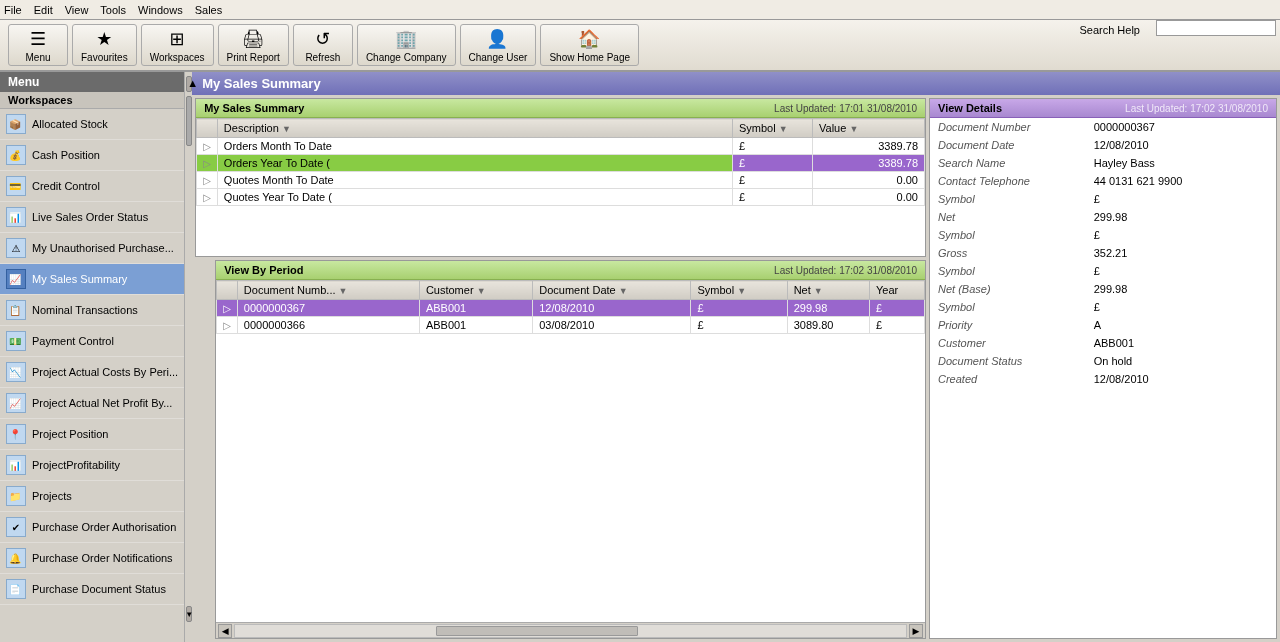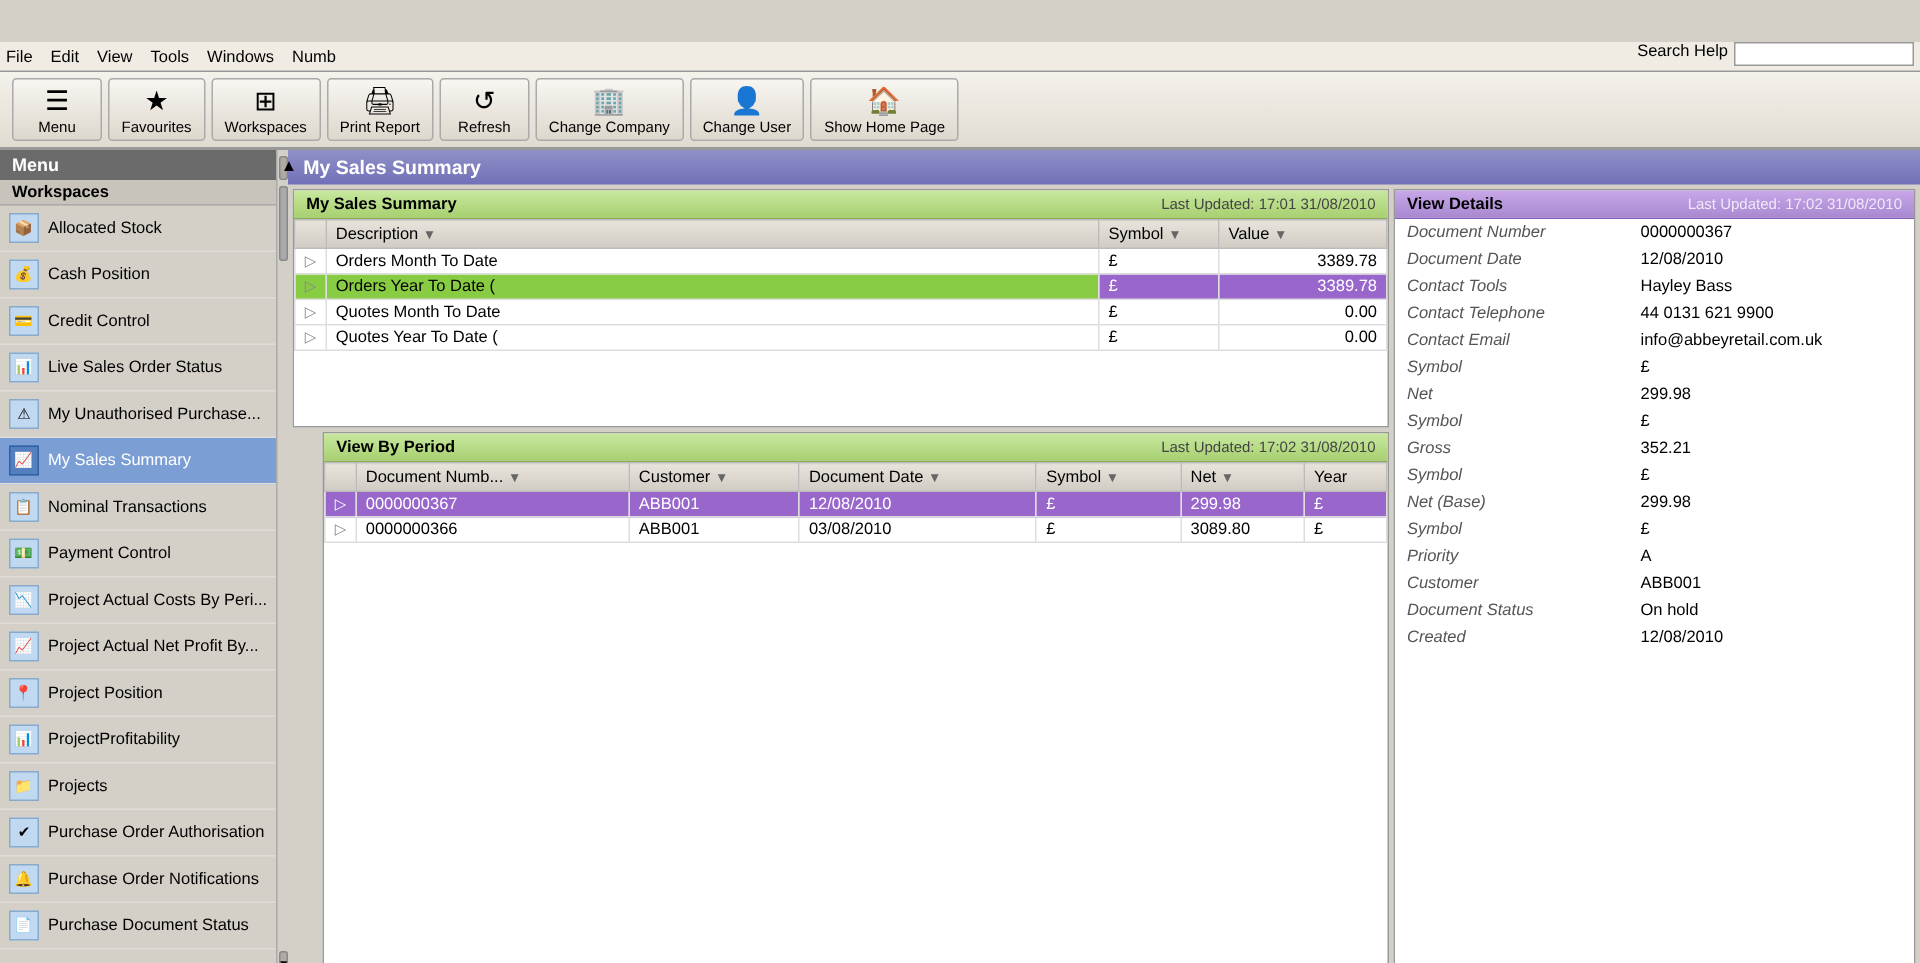--- a/index.html
+++ b/index.html
@@ -3,21 +3,21 @@
   <meta charset="utf-8">
   <style>
     * { margin: 0; padding: 0; box-sizing: border-box; }
     body { font-family: Arial, sans-serif; font-size: 11px; background: #d4d0c8; width: 1280px; height: 642px; overflow: hidden; }
     
     
     .menubar { background: #f0ece4; height: 20px; display: flex; align-items: center; padding: 0 4px; gap: 12px; border-bottom: 1px solid #999; }
     .menubar span { cursor: pointer; font-size: 11px; }
     
     
-    .search-bar { position: absolute; top: 0; right: 0; display: flex; align-items: flex-start; height: 36px; gap: 4px; padding-right: 4px; }
+    .search-bar { position: absolute; top: 0; right: 0; display: flex; align-items: flex-end; height: 36px; gap: 16px; padding-right: 4px; }
     .search-input { width: 120px; height: 16px; border: 1px solid #999; font-size: 10px; padding: 1px 3px; }
     
     
     .toolbar { background: linear-gradient(to bottom, #f5f2ec, #e0dbd0); height: 52px; display: flex; align-items: center; padding: 0 8px; gap: 4px; border-bottom: 2px solid #999; }
     .toolbar-btn { display: flex; flex-direction: column; align-items: center; justify-content: center; background: linear-gradient(to bottom, #f8f6f2, #ddd8cc); border: 1px solid #aaa; border-radius: 3px; padding: 3px 8px; cursor: pointer; min-width: 60px; height: 42px; gap: 2px; }
     .toolbar-icon { font-size: 18px; }
     .toolbar-label { font-size: 10px; }
     
     
     .main-layout { display: flex; height: calc(642px - 72px); }
@@ -73,28 +73,28 @@
     .h-scroll-thumb { position: absolute; left: 30%; top: 1px; width: 30%; height: 10px; background: #c0bdb8; border: 1px solid #999; border-radius: 1px; }
 
     .sidebar-wrapper { display: flex; height: 100%; }
     .sidebar-inner { flex: 1; overflow: hidden; display: flex; flex-direction: column; }
     
     .detail-scroll { overflow-y: auto; flex: 1; }
   </style>
 </head>
 <body>
 
-<div style="position:relative;margin-top:28px;">
+<div style="position:relative;">
   <div class="menubar">
     <span>File</span>
     <span>Edit</span>
     <span>View</span>
     <span>Tools</span>
     <span>Windows</span>
-    <span>Numb</span>
+    <span>Sales</span>
     <div class="search-bar">
       <span>Search Help</span>
       <input class="search-input" type="text" style="">
     </div>
   </div>
 </div>
 
 <div class="toolbar">
   <div class="toolbar-btn">
     <span class="toolbar-icon">☰</span>
@@ -334,32 +334,28 @@
             <tbody>
               <tr>
                 <td>Document Number</td>
                 <td>0000000367</td>
               </tr>
               <tr>
                 <td>Document Date</td>
                 <td>12/08/2010</td>
               </tr>
               <tr>
-                <td>Contact Tools</td>
+                <td>Search Name</td>
                 <td>Hayley Bass</td>
               </tr>
               <tr>
                 <td>Contact Telephone</td>
                 <td>44 0131 621 9900</td>
               </tr>
               <tr>
-                <td>Contact Email</td>
-                <td>info@abbeyretail.com.uk</td>
-              </tr>
-              <tr>
                 <td>Symbol</td>
                 <td>£</td>
               </tr>
               <tr>
                 <td>Net</td>
                 <td>299.98</td>
               </tr>
               <tr>
                 <td>Symbol</td>
                 <td>£</td>

